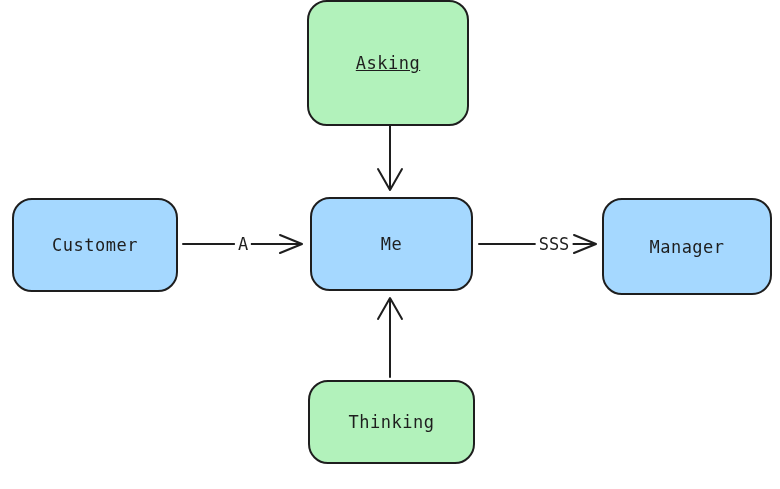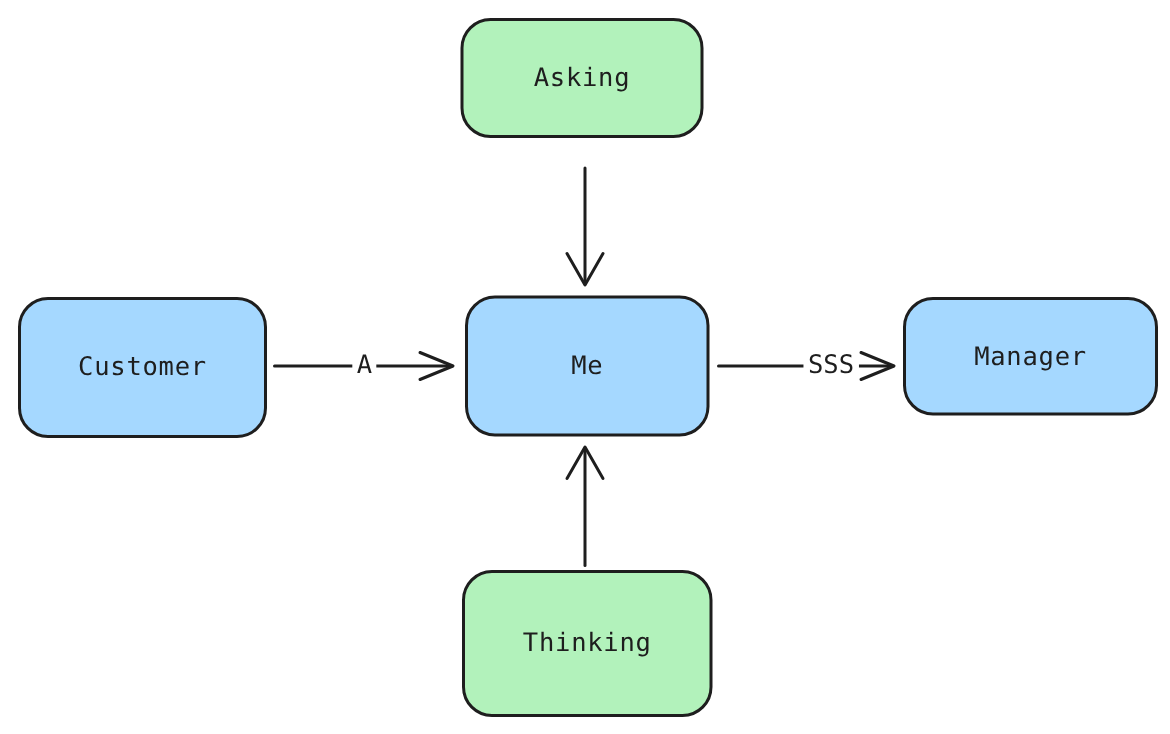--- a/index.html
+++ b/index.html
@@ -37,25 +37,25 @@
     justify-content: center;
     border: 2px solid #1e1e1e;
     border-radius: 20px;
     font-size: 17px;
     box-sizing: border-box;
     letter-spacing: 0.5px;
   }
   .node.green { background: #b2f2bb; }
   .node.blue  { background: #a5d8ff; }
 
-  .node-asking   { left: 307px; top: 12px;  width: 162px; height: 80px; }
+  .node-asking   { left: 307px; top: 0;  width: 162px; height: 126px; text-decoration: underline; }
   .node-customer { left: 12px;  top: 198px; width: 166px; height: 94px; }
   .node-me       { left: 310px; top: 197px; width: 163px; height: 94px; }
-  .node-manager  { left: 602px; top: 198px; width: 170px; height: 79px; }
-  .node-thinking { left: 308px; top: 380px; width: 167px; height: 98px; }
+  .node-manager  { left: 602px; top: 198px; width: 170px; height: 97px; }
+  .node-thinking { left: 308px; top: 380px; width: 167px; height: 84px; }
 
   .edge-label {
     position: absolute;
     transform: translate(-50%, -50%);
     background: #ffffff;
     padding: 0 3px;
     font-size: 17px;
     line-height: 1;
   }
   .edge-label-a   { left: 243px; top: 244px; }

